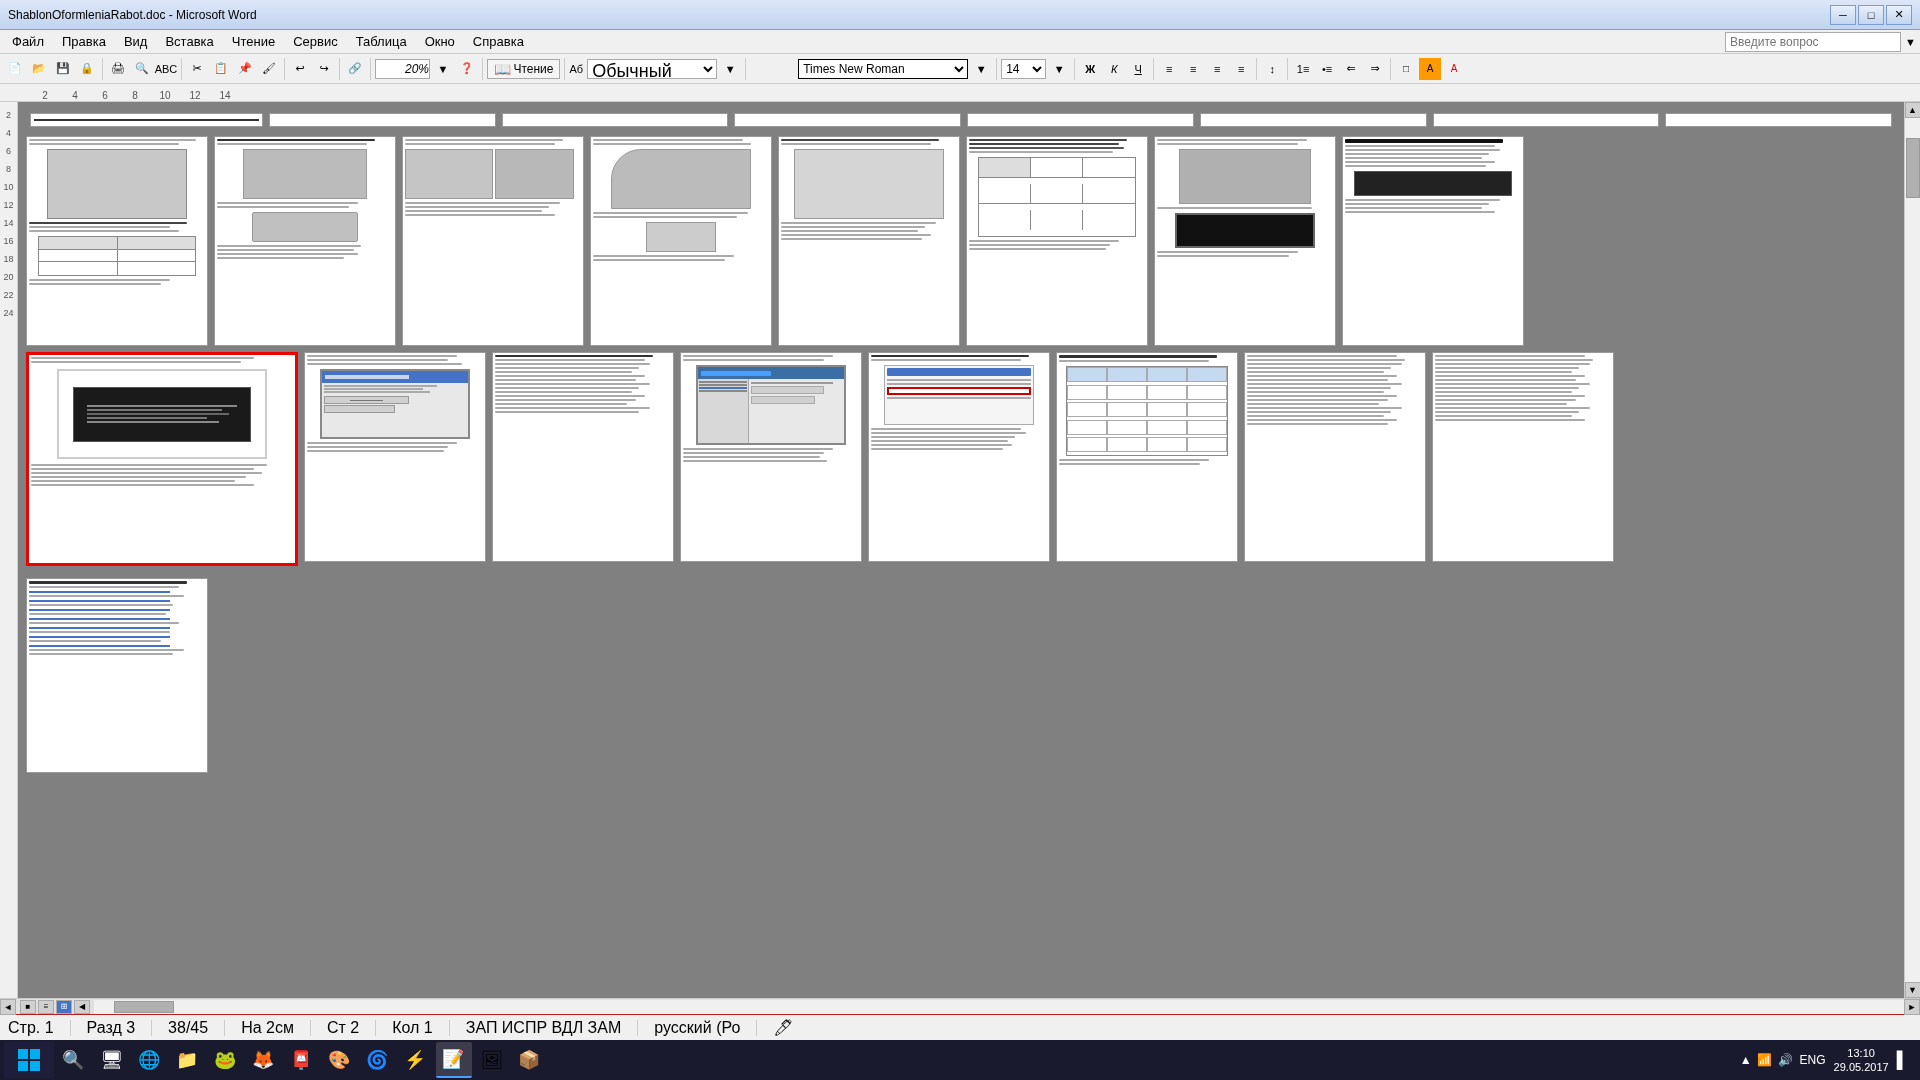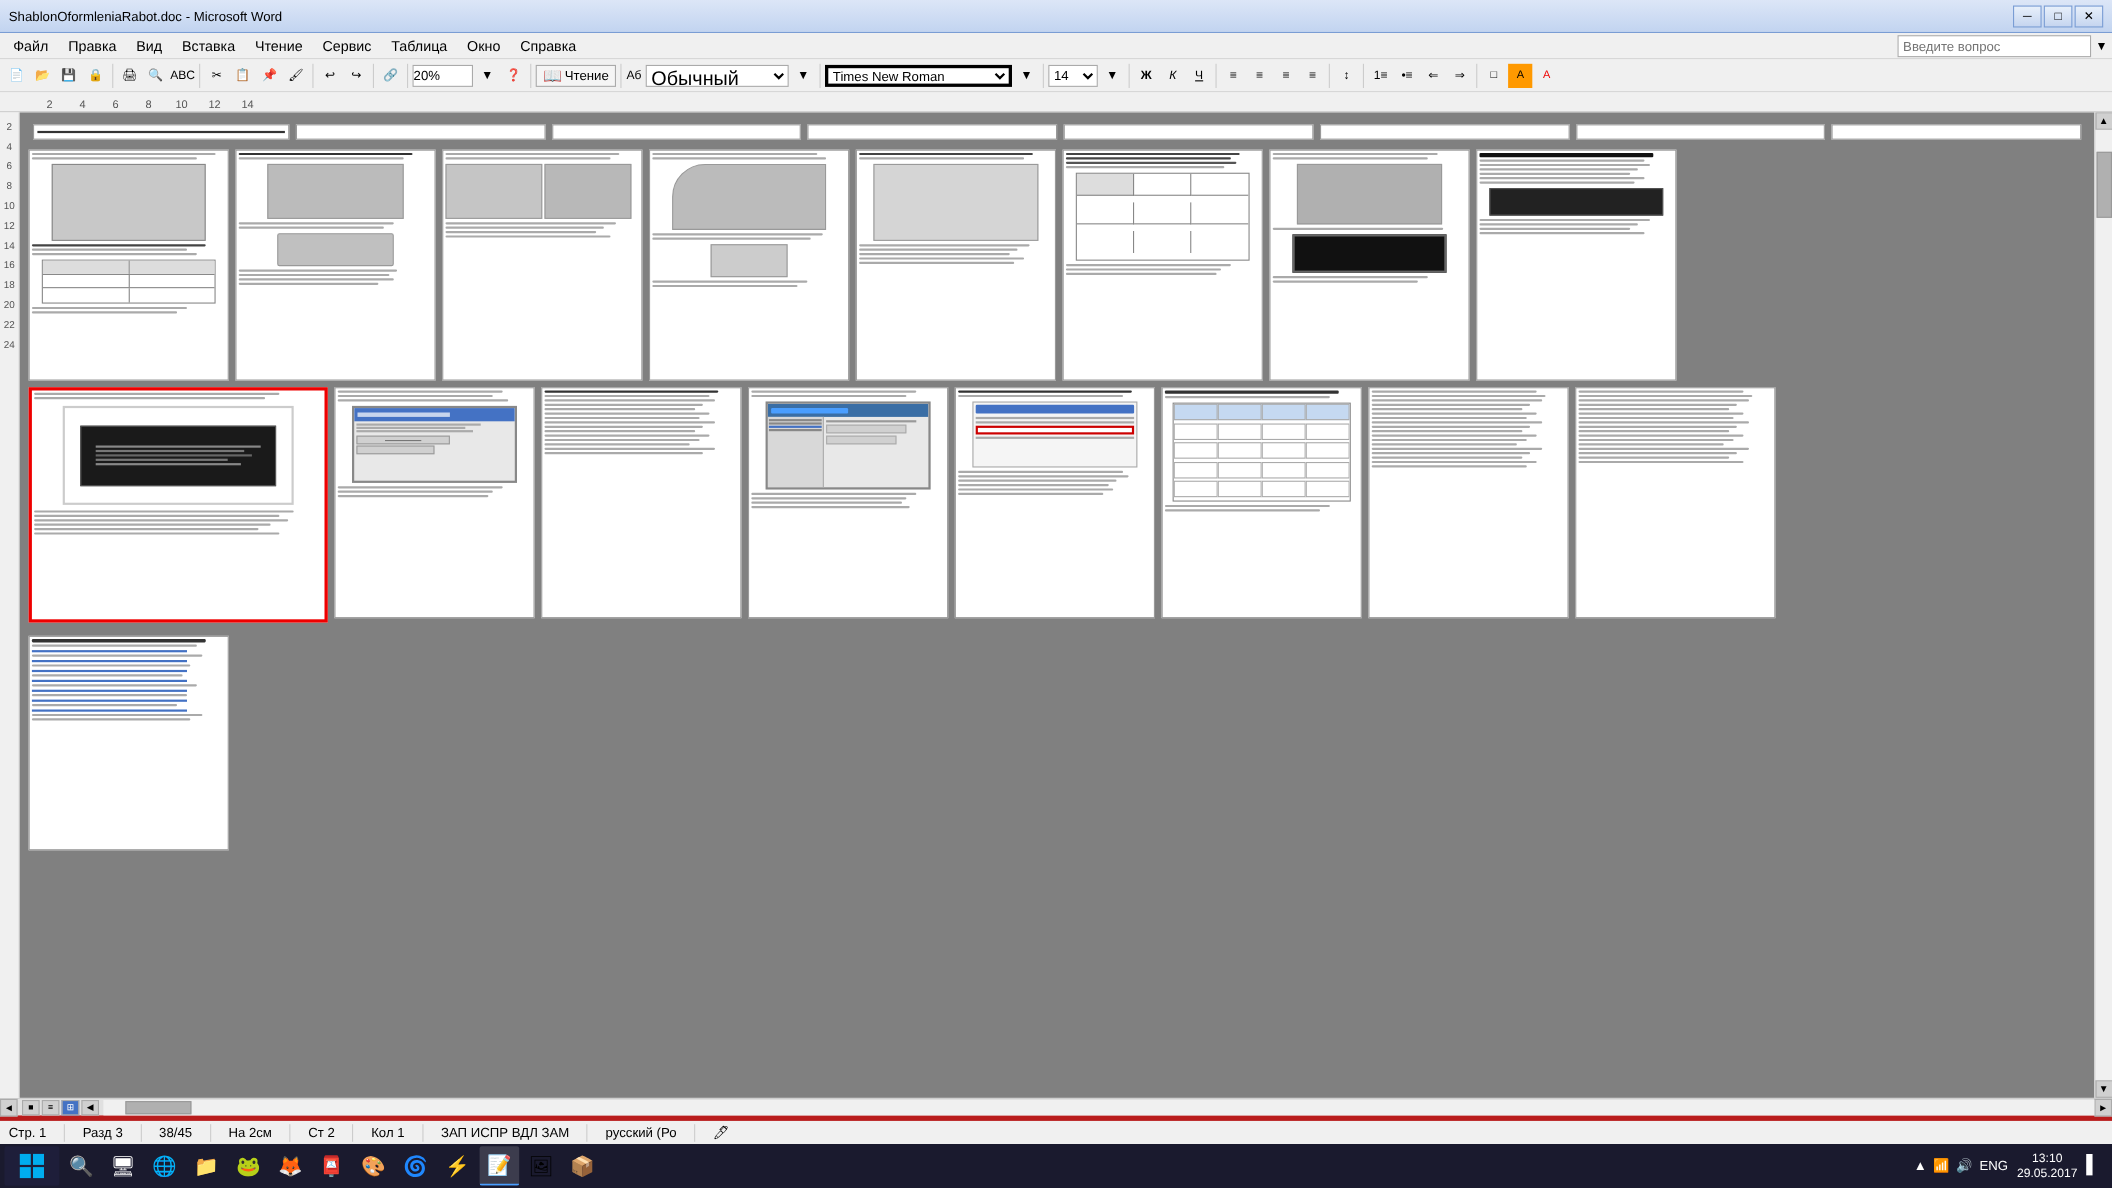--- a/index.html
+++ b/index.html
@@ -62,34 +62,36 @@
       background: transparent;
       cursor: pointer;
       display: flex; align-items: center; justify-content: center;
       font-size: 11px;
     }
     .tb-sep { width: 1px; height: 22px; background: #ccc; margin: 0 2px; }
     .tb-zoom {
       width: 55px; height: 20px;
       border: 1px solid #aaa;
       background: #fff;
-      text-align: left;
+      text-align: right;
       font-size: 12px;
+      font-style: italic;
     }
     .tb-style-select {
       width: 130px; height: 20px;
       border: 1px solid #aaa;
       background: #fff;
       font-size: 18px;
     }
     .tb-font-select {
       width: 170px; height: 20px;
-      border: 3px solid #000000;
+      border: 1px solid #000000;
       background: #fff;
       font-size: 12px;
+      margin-left: 48px;
     }
     .tb-size-select {
       width: 45px; height: 20px;
       border: 1px solid #aaa;
       background: #fff;
       font-size: 12px;
     }
     .tb-search {
       width: 176px; height: 20px;
       border: 1px solid #aaa;
@@ -196,25 +198,25 @@
       align-items: center;
       justify-content: center;
       color: #666;
       font-size: 8px;
     }
 
     
     #status-bar {
       height: 26px;
       background: #f0f0f0;
-      border-top: 5px solid #b91c1c;
+      border-top: 1px solid #b91c1c;
       display: flex;
       align-items: center;
       padding: 0 8px;
-      font-size: 12px;
+      font-size: 16px;
       gap: 16px;
     }
     #status-bar .status-item { color: #000; }
     #status-bar .status-sep { width: 1px; height: 16px; background: #ccc; }
 
     
     #taskbar {
       height: 40px;
       background: #1a1a2e;
       display: flex;

